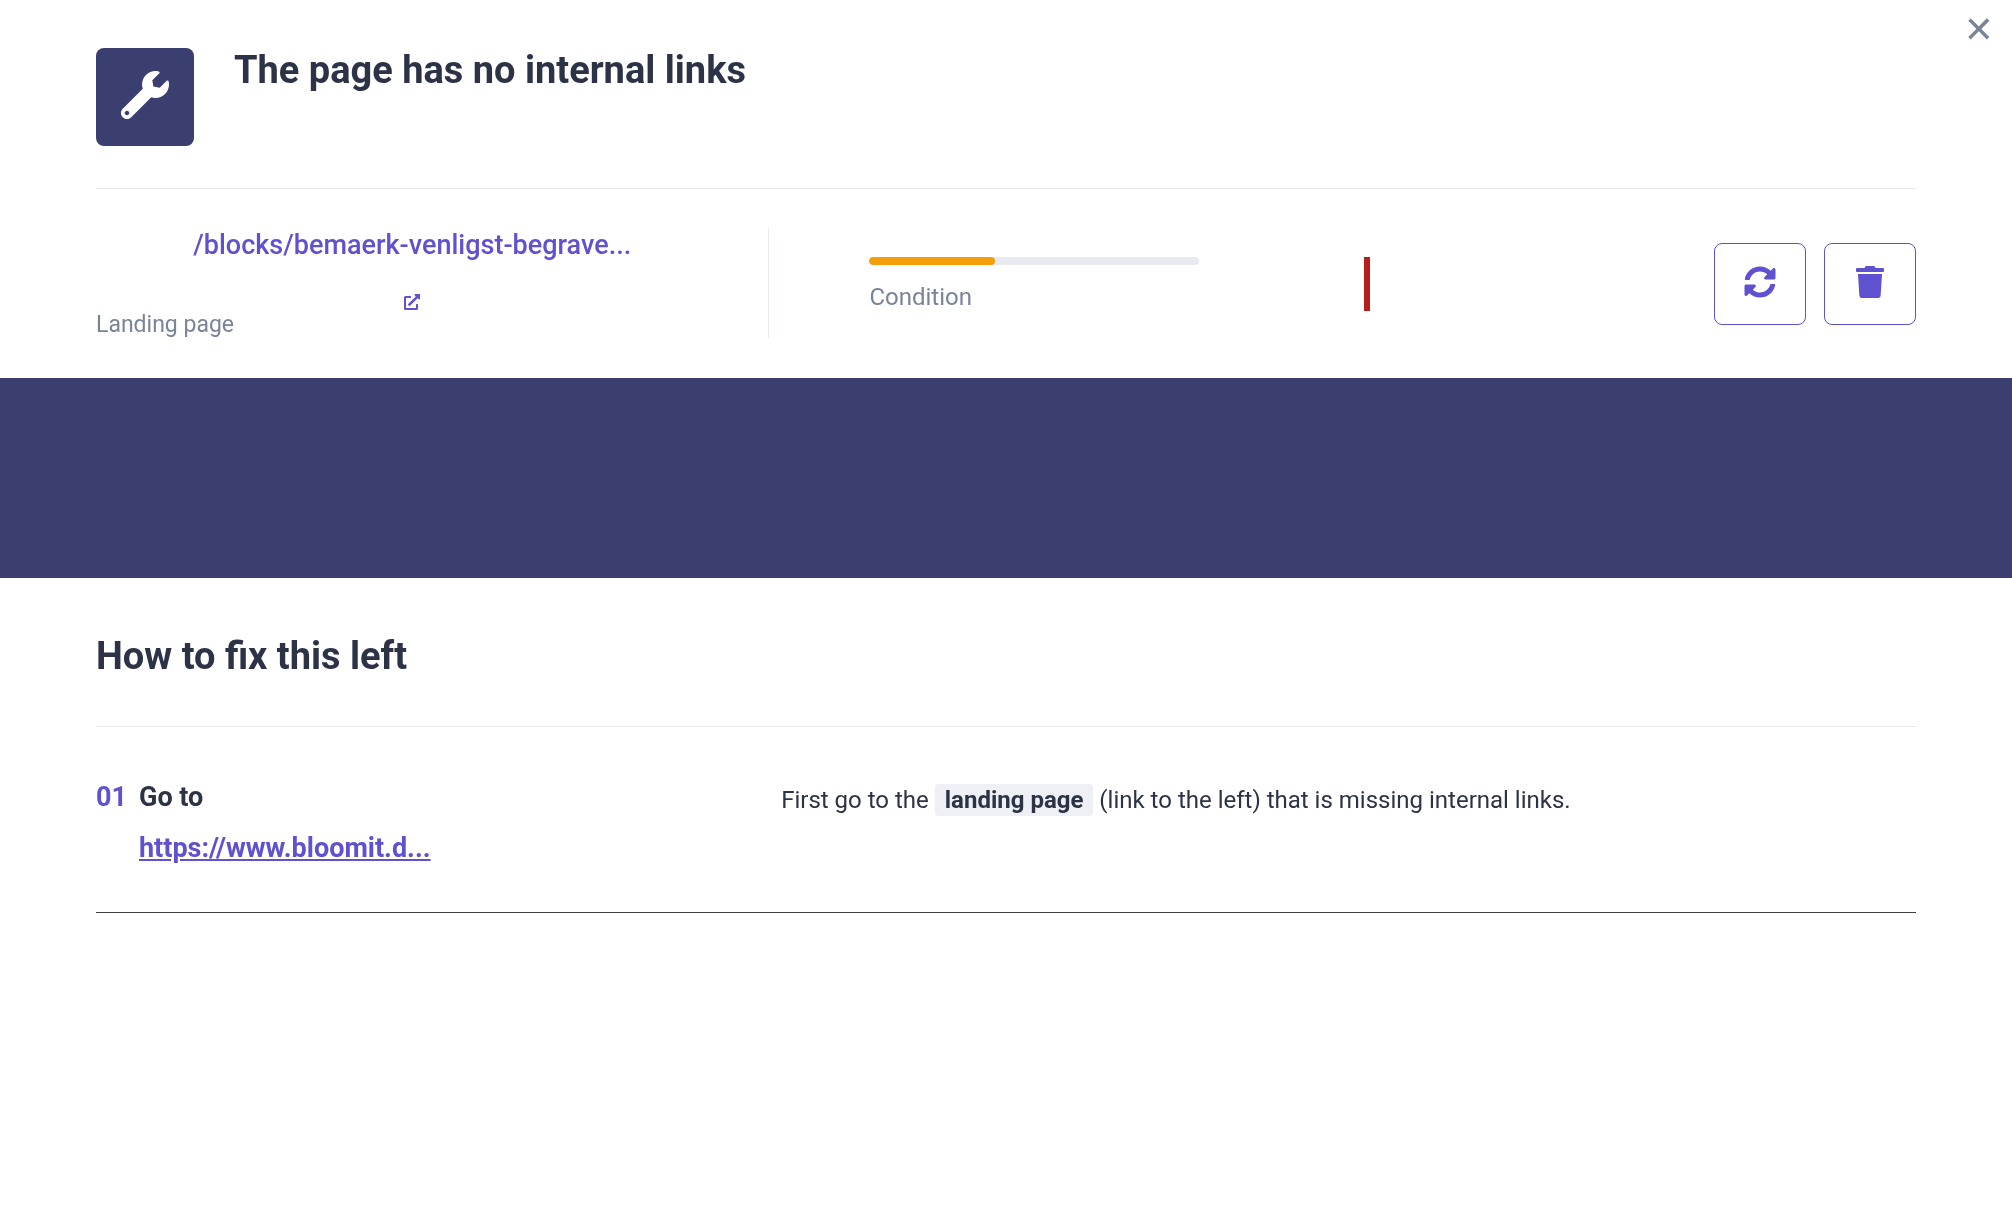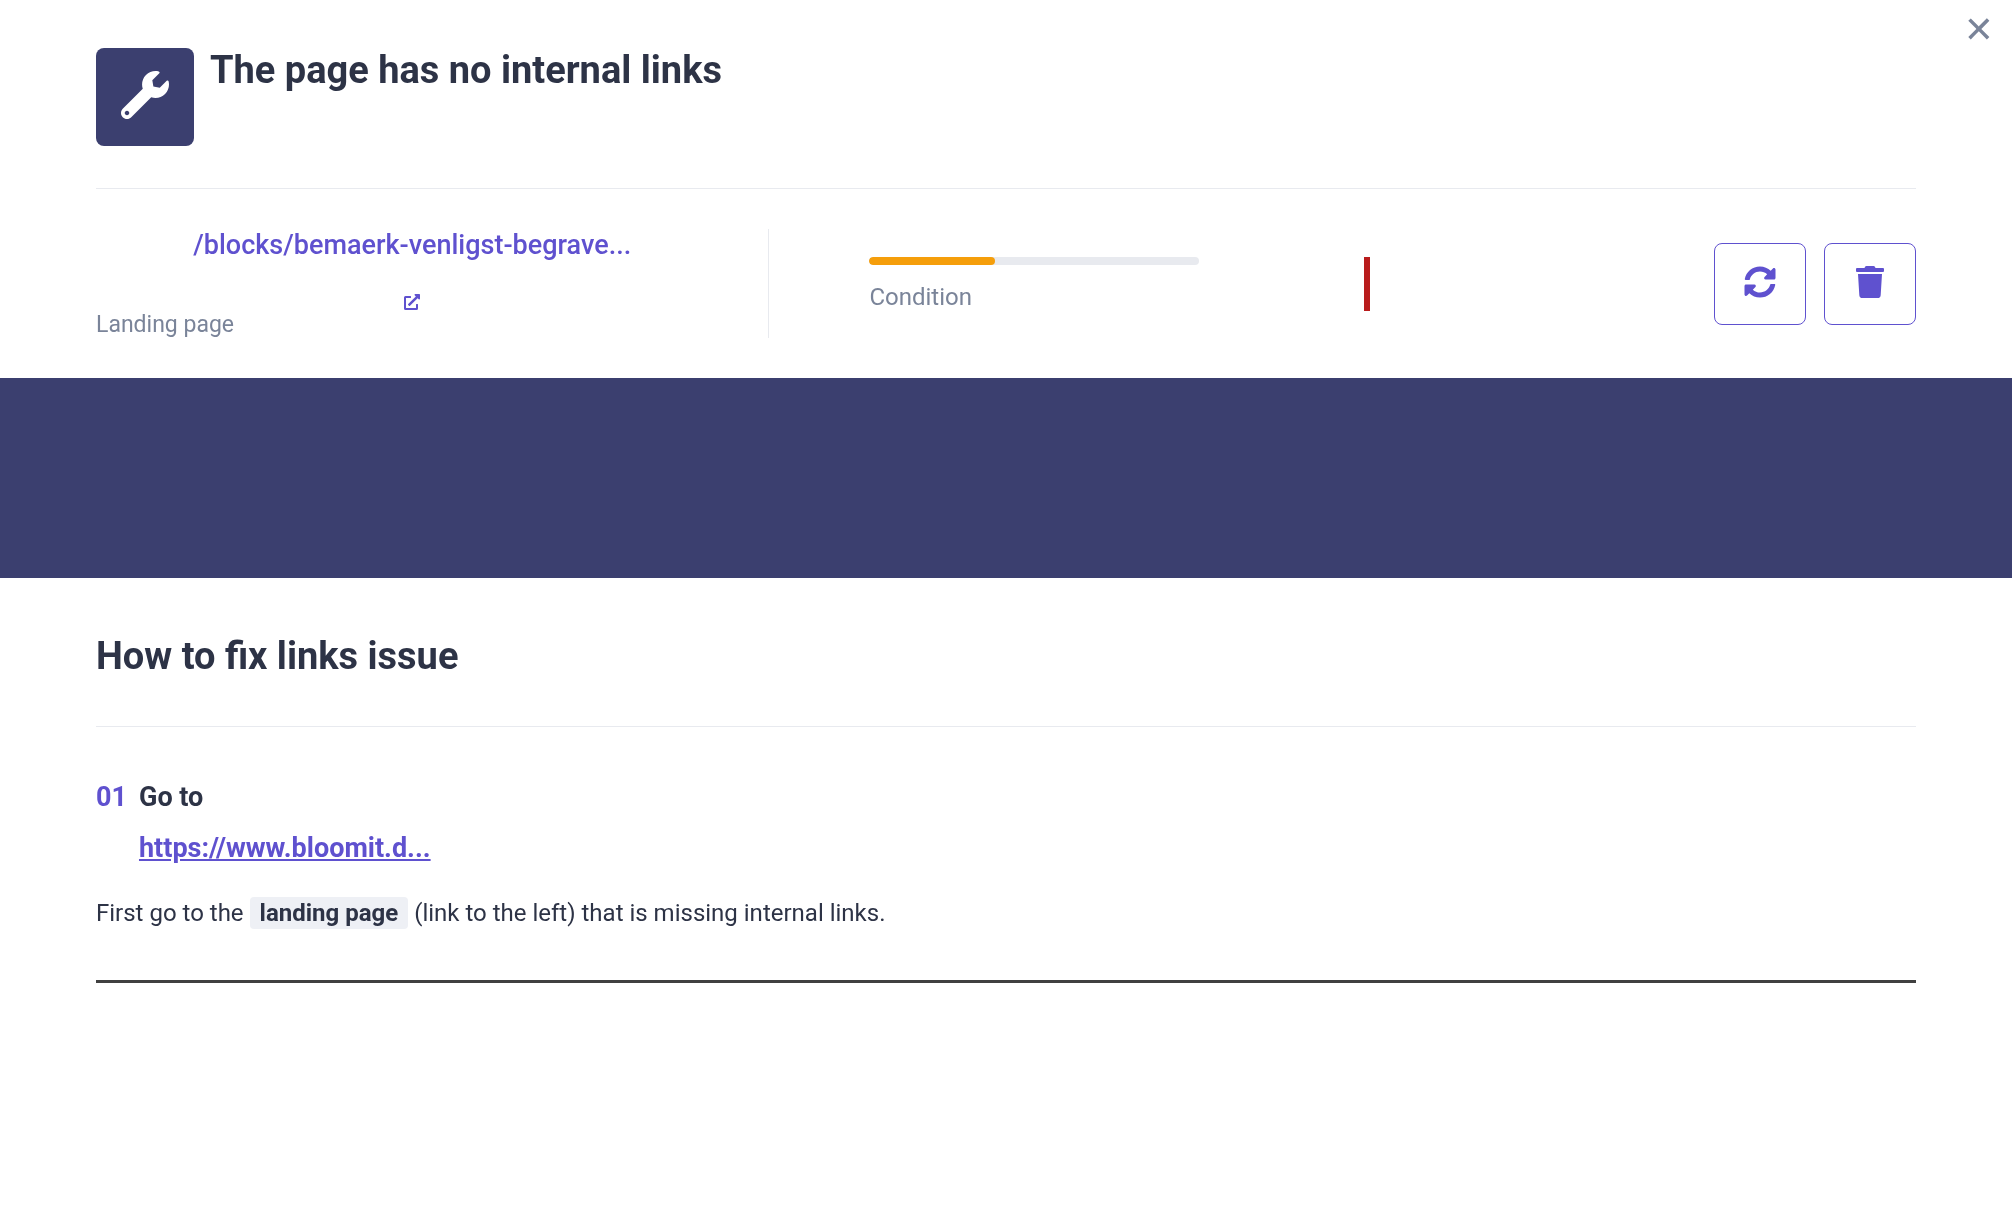--- a/index.html
+++ b/index.html
@@ -22,21 +22,21 @@
       right: 18px;
       color: #7a8499;
       cursor: pointer;
       font-size: 36px;
       line-height: 1;
     }
     .header-section {
       padding: 48px 40px 42px 96px;
       display: flex;
       align-items: flex-start;
-      gap: 16px;
+      gap: 40px;
     }
     .icon-box {
       width: 98px;
       height: 98px;
       background: #3b3f6f;
       border-radius: 8px;
       display: flex;
       align-items: center;
       justify-content: center;
       flex-shrink: 0;
@@ -157,22 +157,21 @@
     .fix-section h2 {
       font-size: 38px;
       font-weight: 700;
       color: #2d3346;
       margin-bottom: 48px;
     }
     .step-row {
       padding: 54px 0 48px 0;
       display: flex;
       gap: 30px;
-      border-bottom: 3px solid #404040;
-      flex-direction: column;
+      border-bottom: 1px solid #404040;
     }
     .fix-divider {
       height: 1px;
       background: #e8eaef;
     }
     .step-left {
       flex: 0 0 36%;
       display: flex;
       gap: 12px;
     }
@@ -267,21 +266,21 @@
               <path d="M432 32H312l-9.4-18.7A24 24 0 00281.1 0H166.8a23.72 23.72 0 00-21.4 13.3L136 32H16A16 16 0 000 48v32a16 16 0 0016 16h416a16 16 0 0016-16V48a16 16 0 00-16-16zM53.2 467a48 48 0 0047.9 45h245.8a48 48 0 0047.9-45L416 128H32z"></path>
             </svg>
         </span>
       </div>
     </div>
   </div>
 
   <div class="dark-banner"></div>
 
   <div class="fix-section">
-    <h2>How to fix links issue</h2>
+    <h2>How to fix this left</h2>
     <div class="fix-divider"></div>
 
     <div class="step-row">
       <div class="step-left">
         <div class="step-num">01</div>
         <div class="step-title-block">
           <span>Go to</span><br>
           <a class="step-link">https://www.bloomit.d...</a>
         </div>
       </div>

